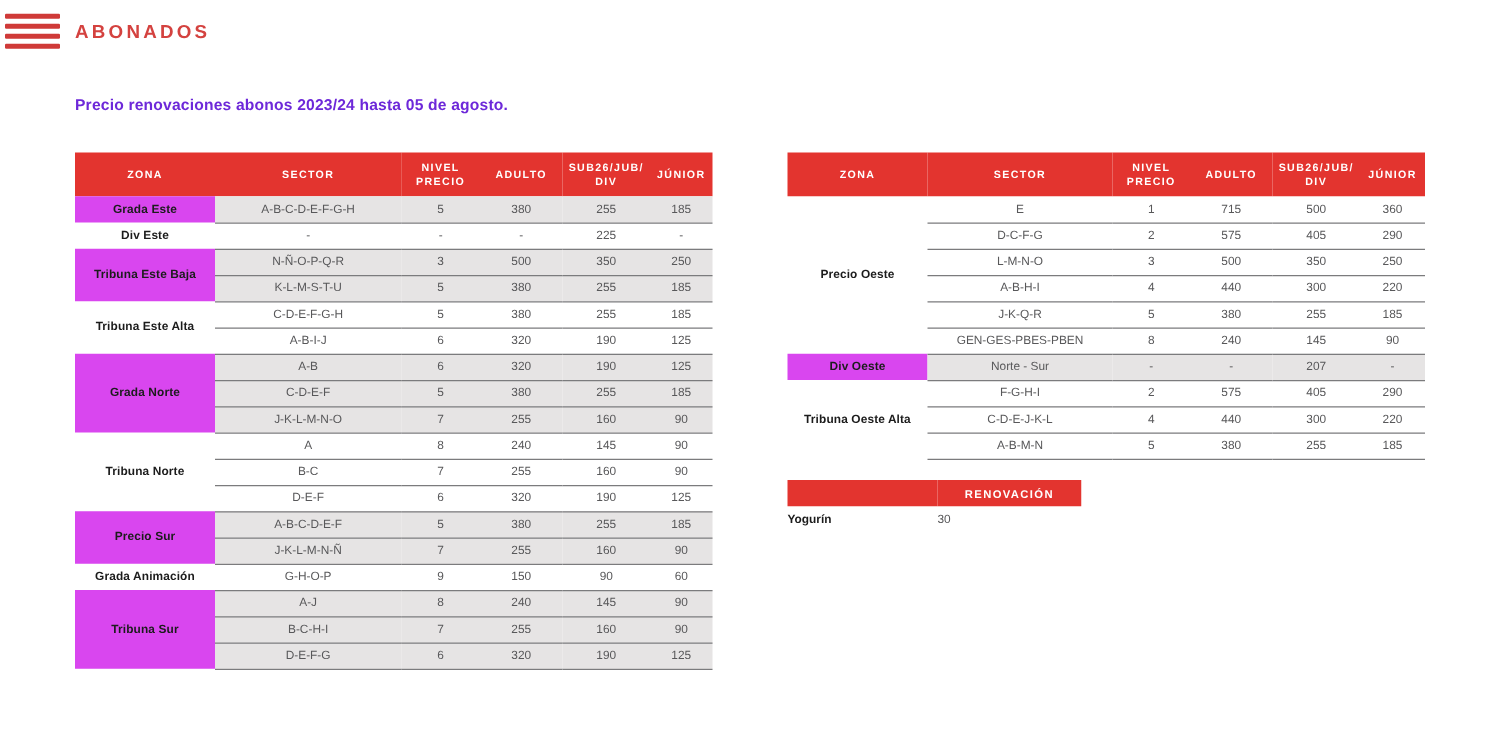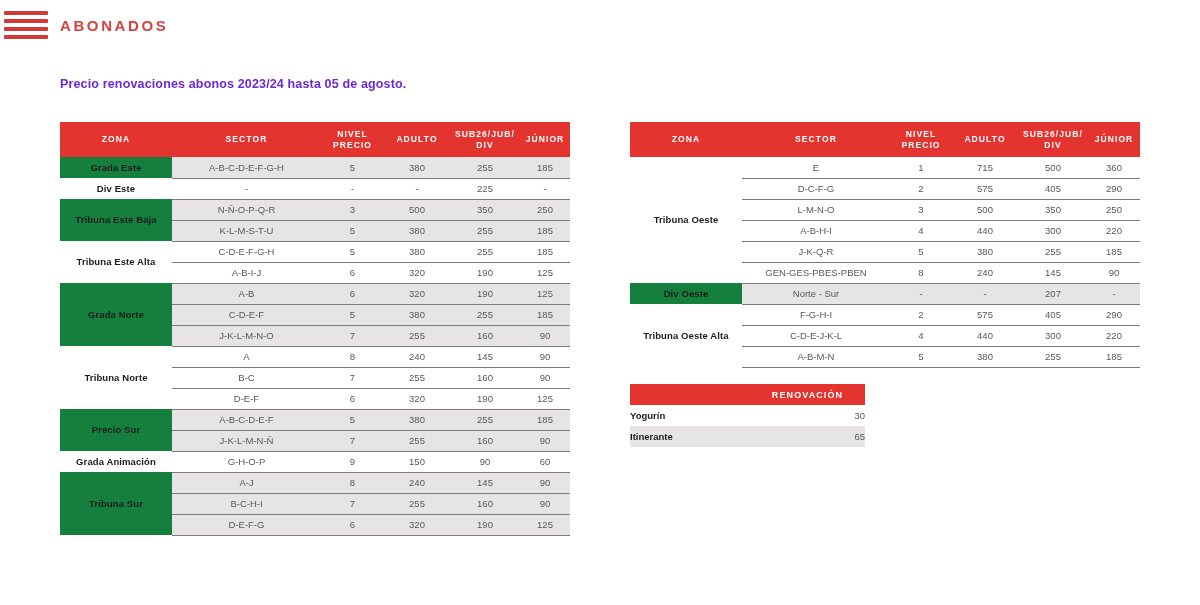--- a/index.html
+++ b/index.html
@@ -45,21 +45,21 @@
   .ptable tbody td {
     font-size: 9.5px; color: #58585a; text-align: center;
     height: 21px; padding: 0 2px; vertical-align: middle;
     border-bottom: 1px solid #7b7b7d;
   }
   .ptable tbody td.zona {
     font-weight: bold; color: #1c1c1c; font-size: 9.5px;
     border-bottom: none; letter-spacing: 0.1px; line-height: 1.25;
   }
   .ptable tbody tr.shaded td { background: #e6e4e4; }
-  .ptable tbody tr.shaded td.zona { background: #15803d; }
+  .ptable tbody tr.shaded td.zona { background: #d946ef; }
   .ptable tbody tr td.zona.nb { border-bottom: none; }
 
   
   #left-table  col.c-zona   { width: 112px; }
   #left-table  col.c-sector { width: 149px; }
   #left-table  col.c-nivel  { width: 63px;  }
   #left-table  col.c-adulto { width: 66px;  }
   #left-table  col.c-sub    { width: 70px;  }
   #left-table  col.c-junior { width: 50px;  }
 
@@ -73,21 +73,21 @@
 
   
   #renov-table { position: absolute; left: 630px; top: 384px; width: 235px; }
   #renov-table table { border-collapse: collapse; width: 100%; table-layout: fixed; }
   #renov-table thead th {
     background: #e3342f; color: #fff; font-size: 9px; font-weight: bold;
     letter-spacing: 1.1px; height: 21px; text-align: center; padding: 0;
   }
   #renov-table thead th.blank { background: #e3342f; }
   #renov-table tbody td { height: 21px; font-size: 9.5px; color: #58585a;
-    text-align: right; vertical-align: middle; padding: 0; }
+    text-align: left; vertical-align: middle; padding: 0; }
   #renov-table tbody td.label {
     font-weight: bold; color: #1c1c1c; text-align: left;
   }
   #renov-table tbody tr.shaded td { background: #e6e4e4; }
   #renov-table col.c-a { width: 120px; }
   #renov-table col.c-b { width: 115px; }
 </style>
 </head>
 <body>
 
@@ -277,21 +277,21 @@
           <th><span>ZONA</span></th>
           <th><span>SECTOR</span></th>
           <th><span>NIVEL</span><br><span>PRECIO</span></th>
           <th><span>ADULTO</span></th>
           <th><span>SUB26/JUB/</span><br><span>DIV</span></th>
           <th><span>JÚNIOR</span></th>
         </tr>
       </thead>
       <tbody>
           <tr>
-            <td class="zona nb" rowspan="6">Tribuna Oeste</td>
+            <td class="zona nb" rowspan="6">Precio Oeste</td>
             <td>E</td>
             <td>1</td>
             <td>715</td>
             <td>500</td>
             <td>360</td>
           </tr>
           <tr>
             <td>D-C-F-G</td>
             <td>2</td>
             <td>575</td>
@@ -370,21 +370,17 @@
         <tr>
           <th class="blank"></th>
           <th>RENOVACIÓN</th>
         </tr>
       </thead>
       <tbody>
           <tr>
             <td class="label">Yogurín</td>
             <td>30</td>
           </tr>
-          <tr class="shaded">
-            <td class="label">Itinerante</td>
-            <td>65</td>
-          </tr>
         </tbody>
     </table>
   </div>
 
 </div>
 
 </body></html>

